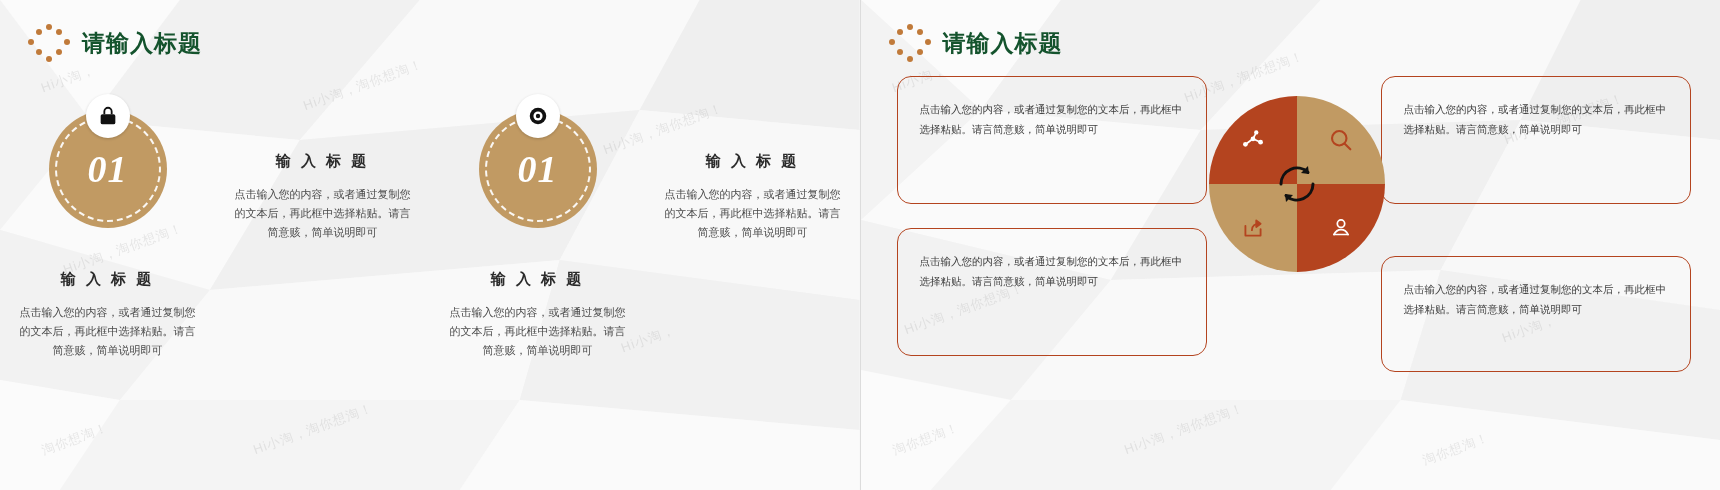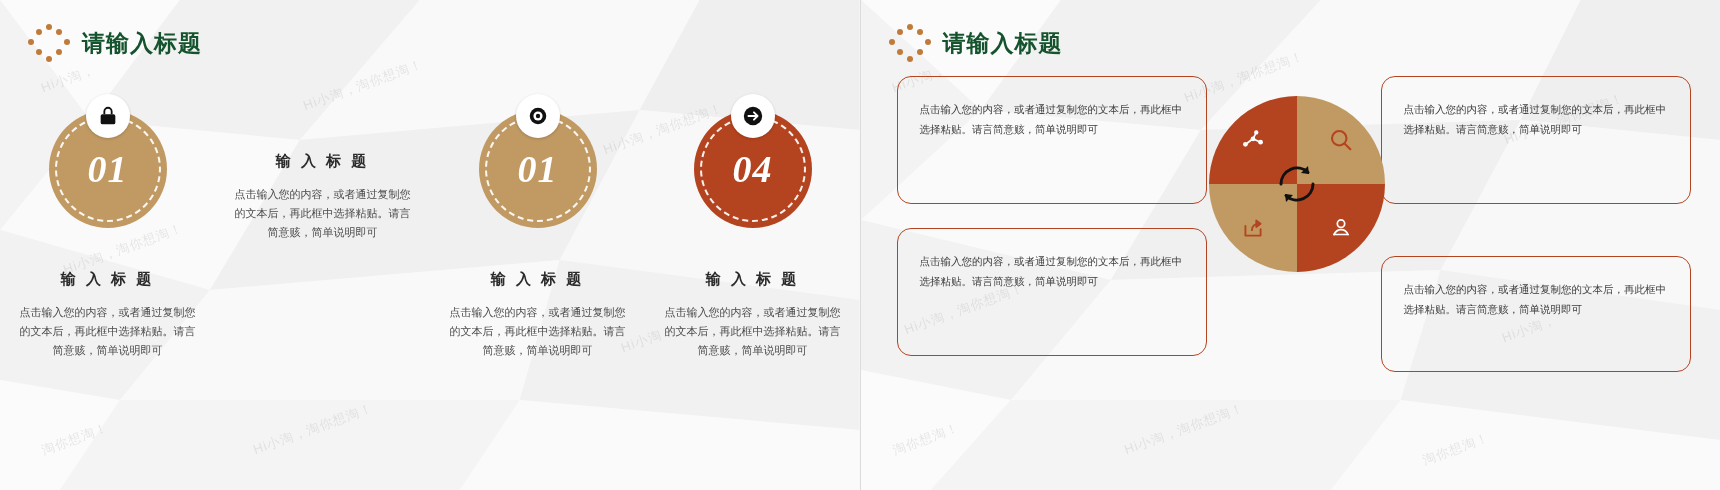--- a/index.html
+++ b/index.html
@@ -298,32 +298,20 @@
               <circle cx="12" cy="12" r="5" fill="#fff"></circle>
               <circle cx="12" cy="12" r="2.4" fill="#111"></circle>
             </svg>
           </div>
         </div>
         <div class="sub-title">输 入 标 题</div>
         <div class="body-text">点击输入您的内容，或者通过复制您的文本后，再此框中选择粘贴。请言简意赅，简单说明即可</div>
       </div>
 
       <div class="col">
-        <div class="circle-wrap">
-          <div class="circle" style="background:#b4441f;">
-            <span class="dash"></span>
-            <span class="num">04</span>
-          </div>
-          <div class="badge">
-            <svg width="22" height="22" viewBox="0 0 24 24">
-              <circle cx="12" cy="12" r="10" fill="#111"></circle>
-              <path d="M7 12h9M13 8l4 4-4 4" stroke="#fff" stroke-width="2" fill="none" stroke-linecap="round" stroke-linejoin="round"></path>
-            </svg>
-          </div>
-        </div>
         <div class="sub-title">输 入 标 题</div>
         <div class="body-text">点击输入您的内容，或者通过复制您的文本后，再此框中选择粘贴。请言简意赅，简单说明即可</div>
       </div>
 
     </div>
   </div>
 
   <div class="slide right">
     <div class="poly-bg">
       <svg viewBox="0 0 860 490" preserveAspectRatio="none">

